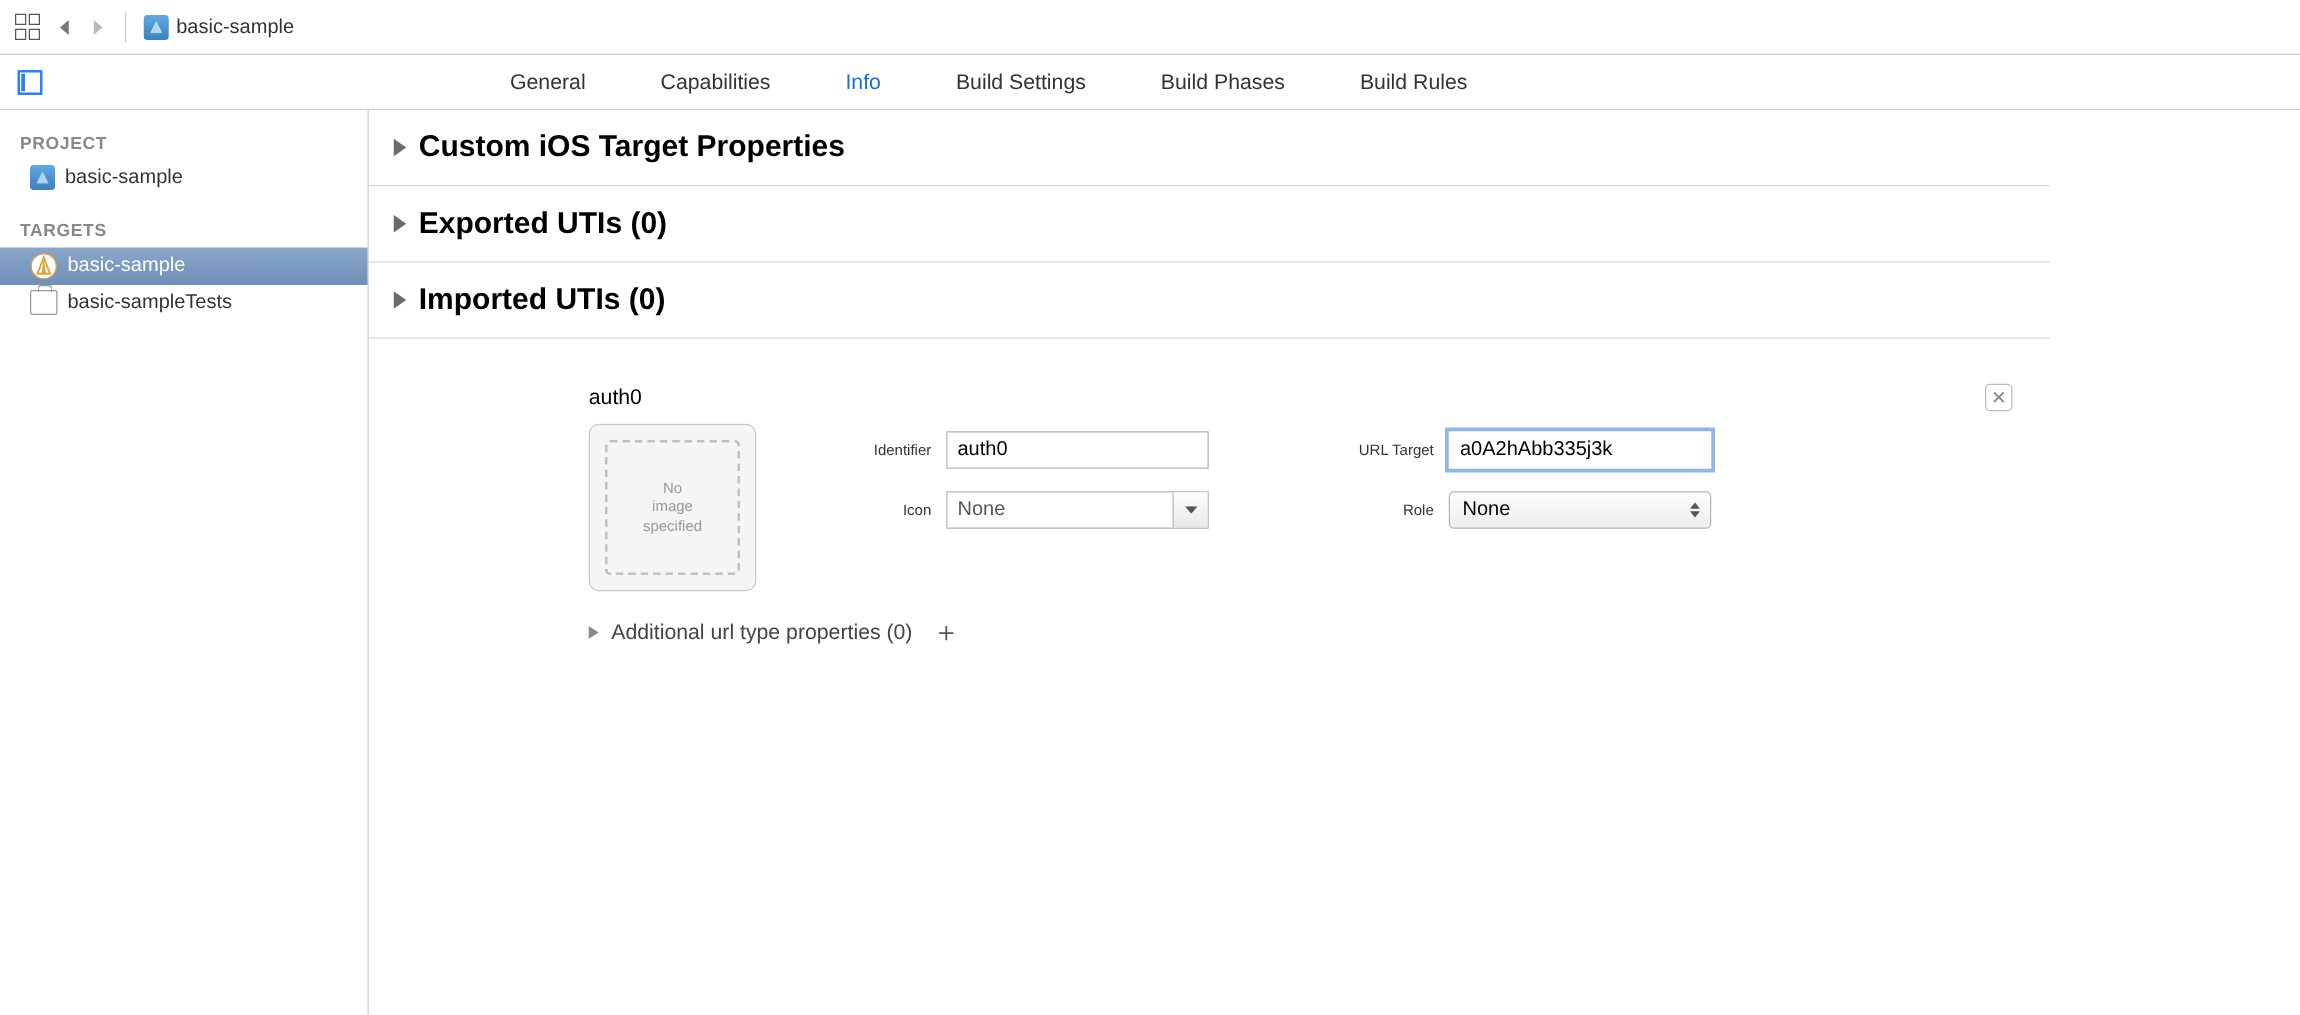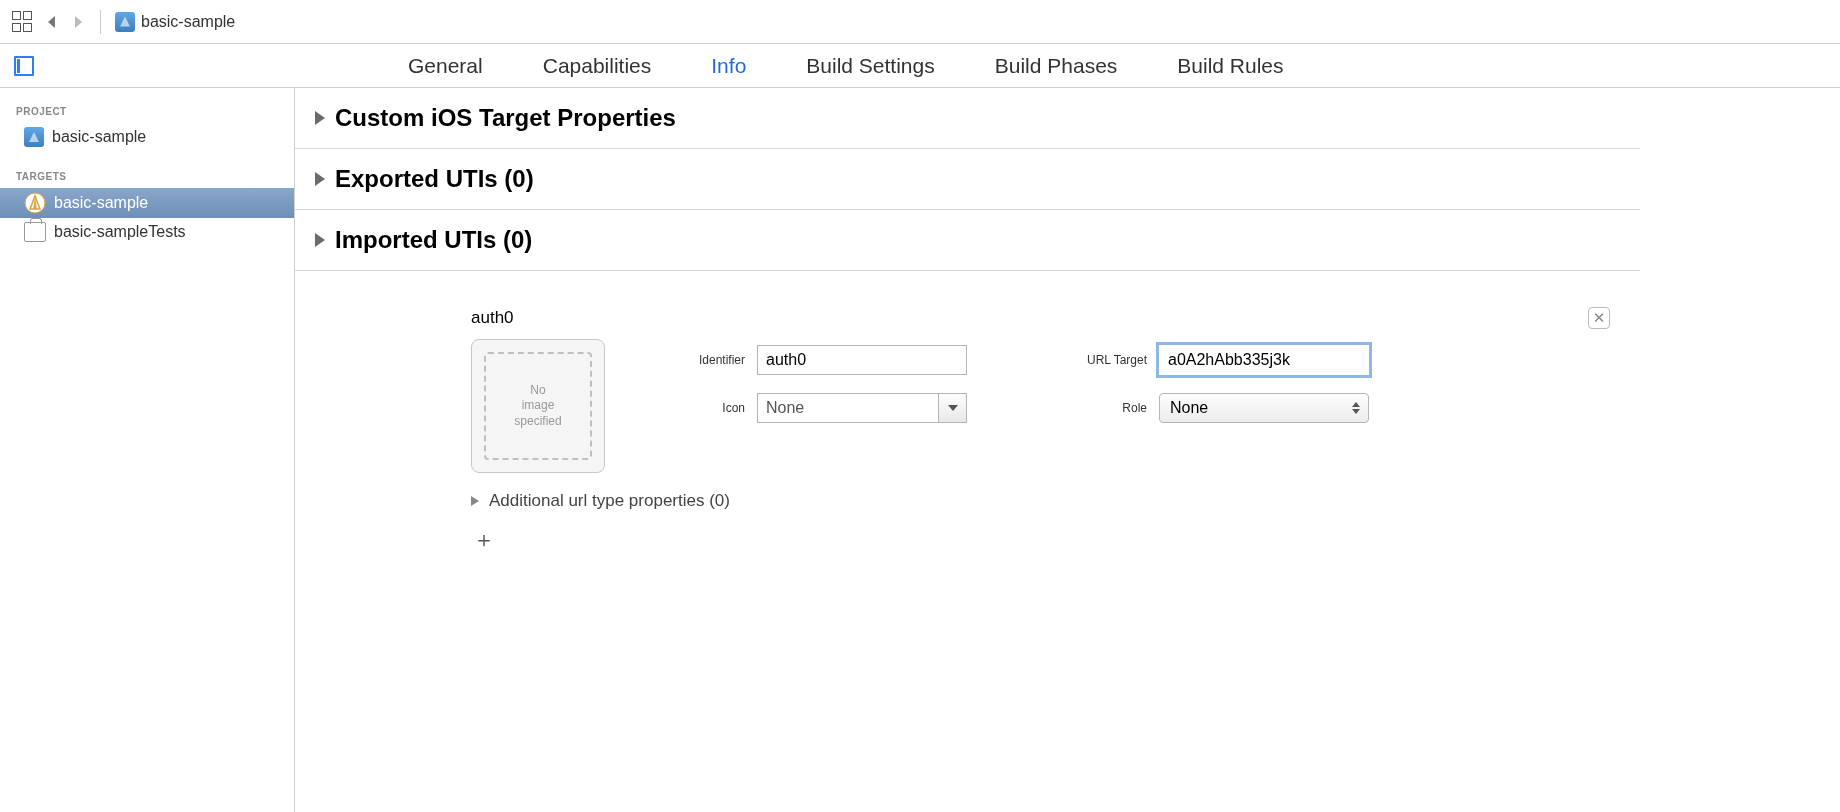--- a/index.html
+++ b/index.html
@@ -13,27 +13,27 @@
 .toolbar .divider { width: 1px; height: 24px; background: #ccc; margin: 0 4px; }
 .toolbar .project-label { font-size: 16px; color: #333; display: flex; align-items: center; gap: 6px; }
 .xcode-blue-icon { width: 20px; height: 20px; background: linear-gradient(#5FA9E6,#3C7FBF); border-radius: 3px; display: inline-flex; align-items: center; justify-content: center; }
 .xcode-blue-icon::after { content: ""; width: 10px; height: 10px; background: rgba(255,255,255,.6); clip-path: polygon(50% 0, 0 100%, 100% 100%); }
 
 
 .tabbar { height: 44px; border-bottom: 1px solid #d0d0d0; display: flex; align-items: center; }
 .tabbar .panel-icon { width: 20px; height: 20px; margin: 0 14px; border: 2px solid #2a7fff; border-radius: 1px; position: relative; }
 .tabbar .panel-icon::before { content: ""; position: absolute; left: 1px; top: 1px; bottom: 1px; width: 3px; background: #2a7fff; }
 .tabbar .tabs { flex: 1; display: flex; justify-content: flex-start; padding-left: 330px; }
-.tabbar .tab { font-size: 21px; color: #333; padding: 0 30px; cursor: pointer; }
+.tabbar .tab { font-size: 17px; color: #333; padding: 0 30px; cursor: pointer; }
 .tabbar .tab.active { color: #1a6ed8; }
 
 
 .body { display: flex; height: calc(100% - 88px); }
 .sidebar { width: 295px; border-right: 1px solid #d0d0d0; padding-top: 12px; }
-.sidebar .section-header { font-size: 10px; font-weight: 600; color: #888; letter-spacing: .5px; padding: 6px 16px; }
+.sidebar .section-header { font-size: 14px; font-weight: 600; color: #888; letter-spacing: .5px; padding: 6px 16px; }
 .sidebar .item { display: flex; align-items: center; gap: 8px; padding: 4px 24px; font-size: 16px; color: #333; }
 .sidebar .item.selected { background: linear-gradient(#8aa6c9, #6e8fb8); color: #fff; }
 .app-icon { width: 22px; height: 22px; display: inline-flex; align-items: center; justify-content: center; }
 .app-icon svg { width: 22px; height: 22px; }
 .bundle-icon { width: 22px; height: 20px; border: 1.5px solid #999; border-radius: 2px; position: relative; background: #fff; }
 .bundle-icon::before { content: ""; position: absolute; top: -5px; left: 5px; width: 10px; height: 5px; border: 1.5px solid #999; border-bottom: none; border-radius: 3px 3px 0 0; }
 
 
 .main { flex: 1; overflow-y: auto; padding-right: 200px; }
 .section { border-bottom: 1px solid #d8d8d8; padding: 16px 0 16px 20px; }
@@ -58,21 +58,21 @@
 .text-input.focused { border: 1px solid transparent; outline: none; box-shadow: 0 0 0 3px #8fb6e8; }
 .combo { width: 210px; height: 30px; border: 1px solid #b5b5b5; display: flex; align-items: center; position: relative; background: #fff; }
 .combo span { padding: 0 8px; font-size: 16px; color: #555; }
 .combo .combo-btn { position: absolute; right: 0; top: 0; bottom: 0; width: 28px; border-left: 1px solid #b5b5b5; background: linear-gradient(#fefefe,#e8e8e8); display: flex; align-items: center; justify-content: center; }
 .popup { width: 210px; height: 30px; border: 1px solid #b5b5b5; border-radius: 4px; background: linear-gradient(#fdfdfd,#ececec); display: flex; align-items: center; padding: 0 10px; font-size: 16px; position: relative; }
 .popup .popup-arrows { position: absolute; right: 8px; top: 50%; transform: translateY(-50%); display: flex; flex-direction: column; gap: 2px; }
 .popup .popup-arrows div { width: 0; height: 0; border-left: 4px solid transparent; border-right: 4px solid transparent; }
 .popup .popup-arrows .up { border-bottom: 5px solid #555; }
 .popup .popup-arrows .down { border-top: 5px solid #555; }
 
-.additional { padding: 18px 0 0 156px; display: flex; flex-direction: column; gap: 14px; }
+.additional { padding: 18px 0 0 156px; display: flex; flex-direction: row; gap: 14px; }
 .additional-row { display: flex; align-items: center; gap: 10px; font-size: 17px; color: #444; }
 .add-btn { font-size: 22px; color: #555; padding-left: 2px; cursor: pointer; }
 </style>
 </head>
 <body>
 
 <div class="toolbar">
   <div class="grid-icon">
     <div></div>
       <div></div>

